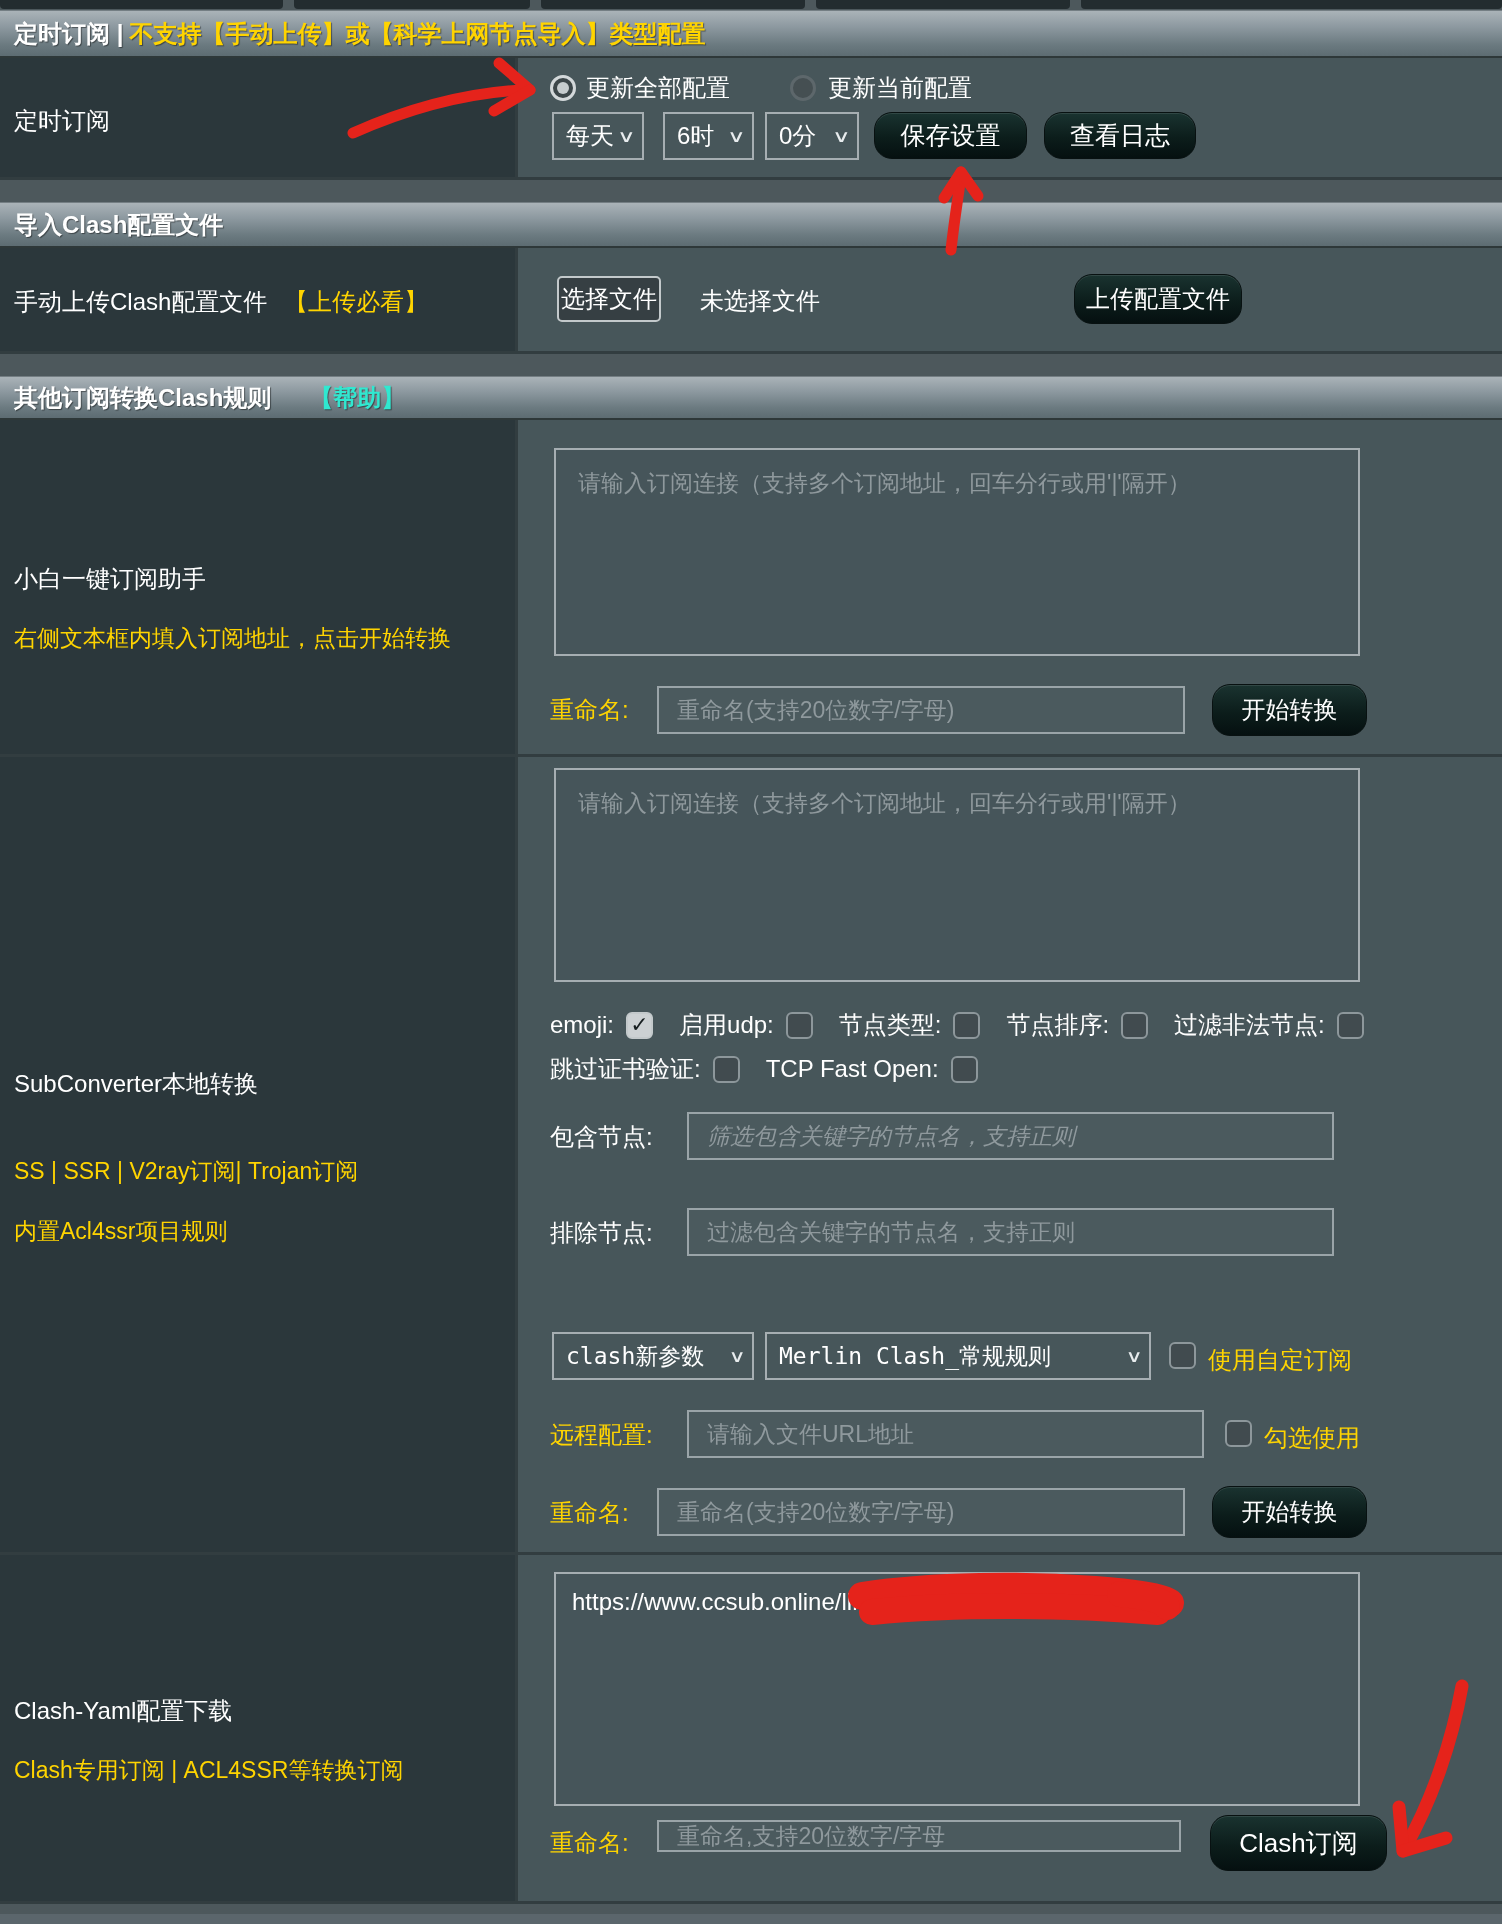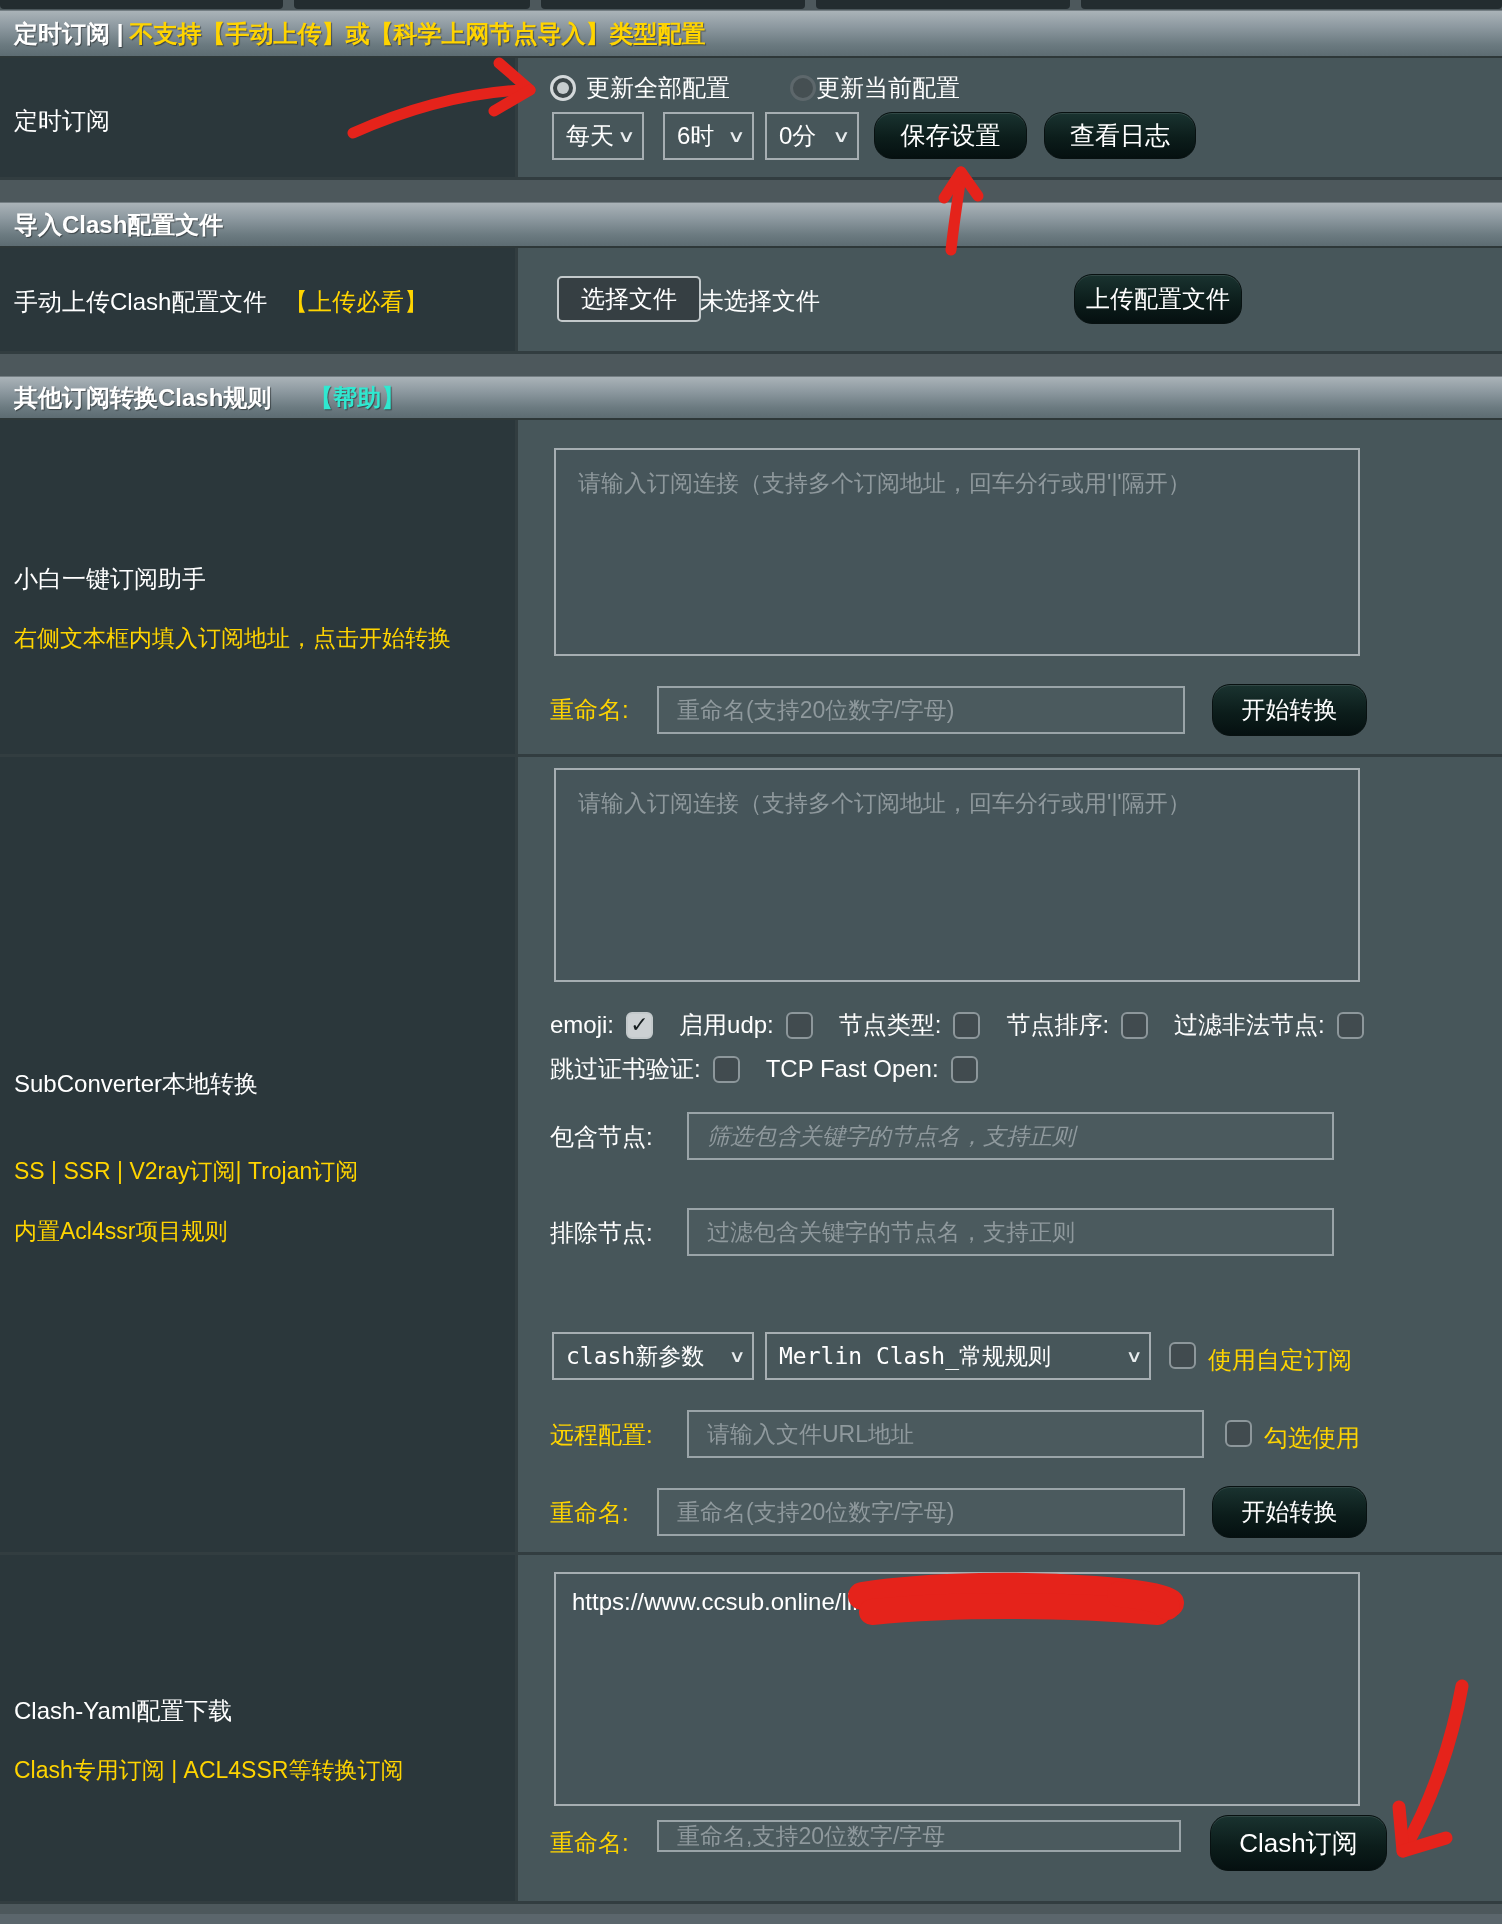--- a/index.html
+++ b/index.html
@@ -88,21 +88,21 @@
   <div class="band rowline" style="top:58px; height:122px;">
     <div class="cell-left">
       <div class="abs wtxt" style="left:14px; top:47px;">定时订阅</div>
     </div>
     <div class="cell-right">
 
       <div class="abs" style="left:32px; top:14px; display:flex; align-items:center;">
         <span class="radio sel"></span>
         <span class="wtxt" style="margin:0 0 0 10px;">更新全部配置</span>
         <span class="radio unsel" style="margin-left:60px;"></span>
-        <span class="wtxt" style="margin-left:0;">更新当前配置</span>
+        <span class="wtxt" style="margin-left:12px;">更新当前配置</span>
       </div>
 
       <div class="selbox abs" style="left:34px; top:54px; width:92px;">
         <span>每天</span>
         <span class="chev">∨</span>
       </div>
       <div class="selbox abs" style="left:145px; top:54px; width:91px;">
         <span>6时</span>
         <span class="chev">∨</span>
       </div>
@@ -120,21 +120,21 @@
   </div>
 
   <div class="band rowline" style="top:248px; height:106px;">
     <div class="cell-left">
       <div class="abs" style="left:14px; top:38px; white-space:nowrap;">
         <span class="wtxt">手动上传Clash配置文件</span>
         <span class="ytxt" style="font-size:24px; margin-left:10px;">【上传必看】</span>
       </div>
     </div>
     <div class="cell-right">
-      <div class="btn-file abs" style="left:39px; top:28px; width:144px; height:46px;">选择文件</div>
+      <div class="btn-file abs" style="left:39px; top:28px; width:104px; height:46px;">选择文件</div>
       <div class="abs wtxt" style="left:182px; top:37px;">未选择文件</div>
       <div class="btn-dark abs" style="left:556px; top:26px; width:168px; height:50px; font-size:24px;">上传配置文件</div>
     </div>
   </div>
 
   <div class="sec-header" style="top:376px; height:44px;">
     <span>其他订阅转换Clash规则</span>
     <span class="hdr-help">【帮助】</span>
   </div>
 

